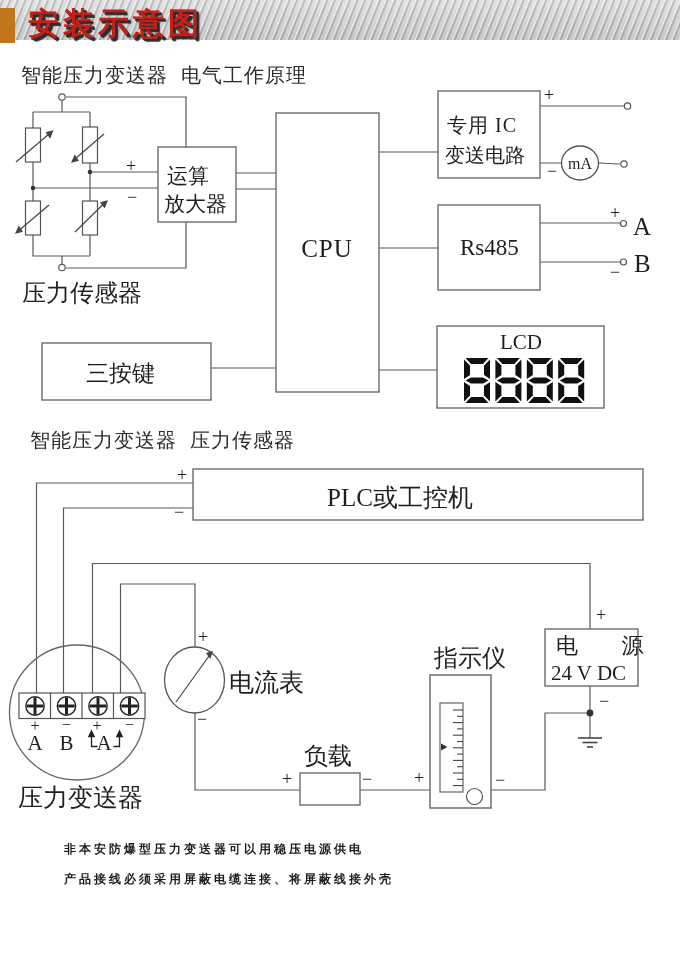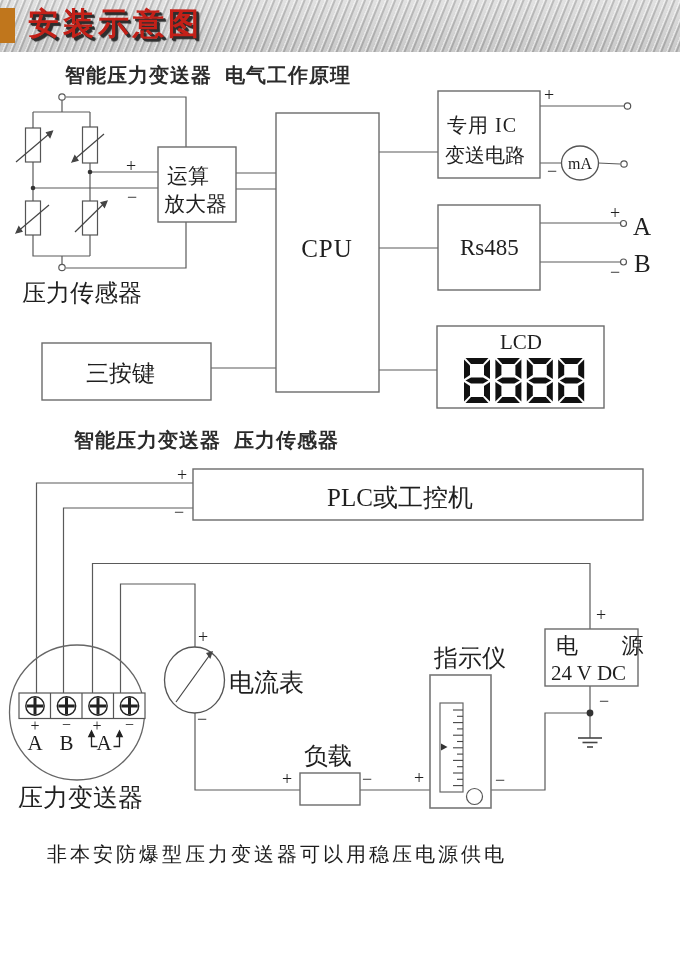--- a/index.html
+++ b/index.html
@@ -1,30 +1,30 @@
 <!DOCTYPE html>
 <html><head>
 <meta charset="utf-8">
 <style>
   html,body{margin:0;padding:0;background:#fff;}
   #page{position:relative;width:680px;height:965px;background:#fff;overflow:hidden;
         font-family:"Liberation Sans",sans-serif;}
-  .banner{position:absolute;left:0;top:0;width:680px;height:52px;
+  .banner{position:absolute;left:0;top:0;width:680px;height:40px;
     background:
       repeating-linear-gradient(112deg, rgba(255,255,255,.55) 0 1px, rgba(110,110,110,.28) 2px 3px, rgba(255,255,255,.18) 4px 7px),
       linear-gradient(to bottom,#dcdcdc,#bdbdbd);}
   .orange{position:absolute;left:0;top:8px;width:15px;height:35px;background:#c0761c;}
   .banner-title{position:absolute;left:28px;top:3px;
     font-weight:900;font-size:31px;letter-spacing:4px;color:#c42018;
     text-shadow:2px 2px 0 #2e2e2e,3px 3px 1px #2e2e2e;white-space:pre;}
-  .sec-title{position:absolute;font-weight:bold;font-size:20px;color:#2b2b2b;
-    letter-spacing:1px;white-space:pre;margin-left:44px;}
+  .sec-title{position:absolute;font-weight:normal;font-size:20px;color:#2b2b2b;
+    letter-spacing:1px;white-space:pre;}
   #sec1-title{left:21px;top:62px;}
   #sec2-title{left:30px;top:427px;}
-  .note{position:absolute;left:47px;font-weight:normal;font-size:20px;color:#1c1c1c;
+  .note{position:absolute;left:64px;font-weight:bold;font-size:12px;color:#1c1c1c;
     letter-spacing:3px;white-space:pre;}
   #note1{top:841px;}
   #note2{top:871px;}
   svg{position:absolute;left:0;top:0;}
   svg text{font-family:"Liberation Serif",serif;fill:#1f1f1f;}
   .sym{font-size:18px;}
 </style>
 </head>
 <body>
 
@@ -267,13 +267,14 @@
       <circle cx="590" cy="713" r="3.4" fill="#333"></circle>
       <g stroke="#444" stroke-width="1.6">
         <line x1="578" y1="738" x2="602" y2="738"></line>
         <line x1="582.5" y1="742.5" x2="597.5" y2="742.5"></line>
         <line x1="587" y1="747" x2="593" y2="747"></line>
       </g>
     </g>
   </svg>
 
   <div id="note1" class="note">非本安防爆型压力变送器可以用稳压电源供电</div>
+  <div id="note2" class="note">产品接线必须采用屏蔽电缆连接、将屏蔽线接外壳</div>
 </div>
 
 </body></html>

